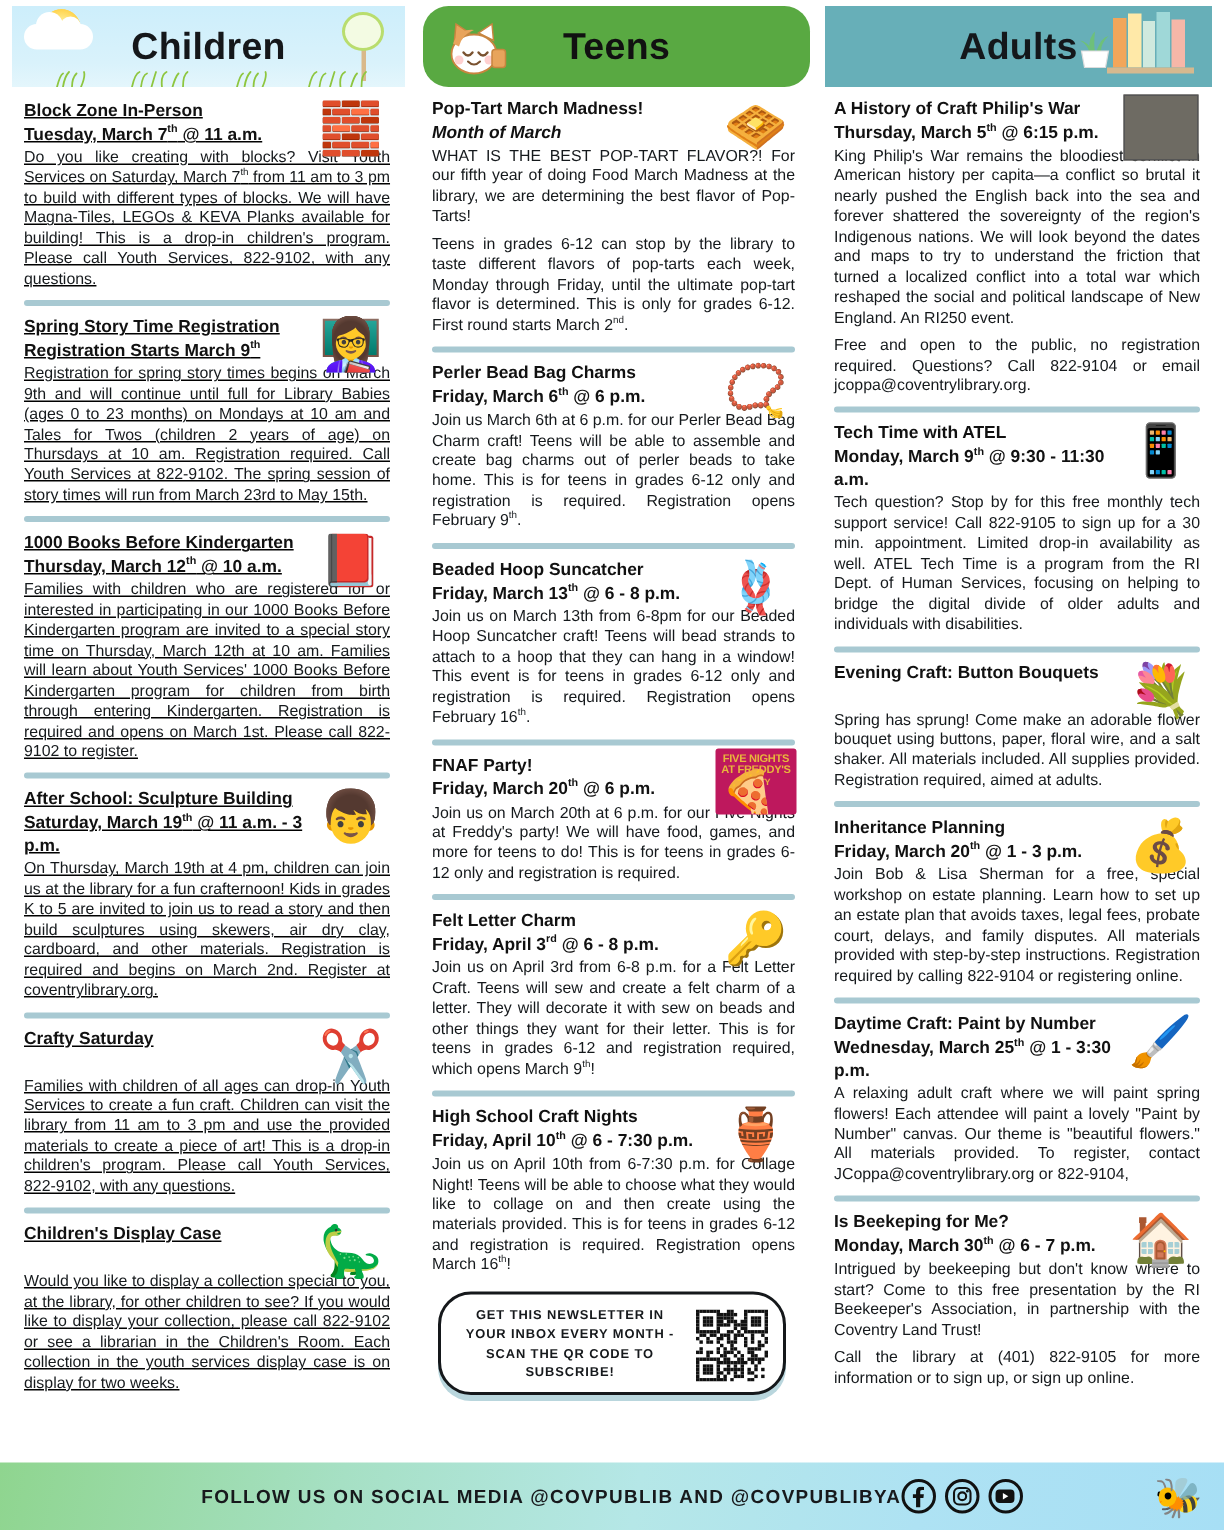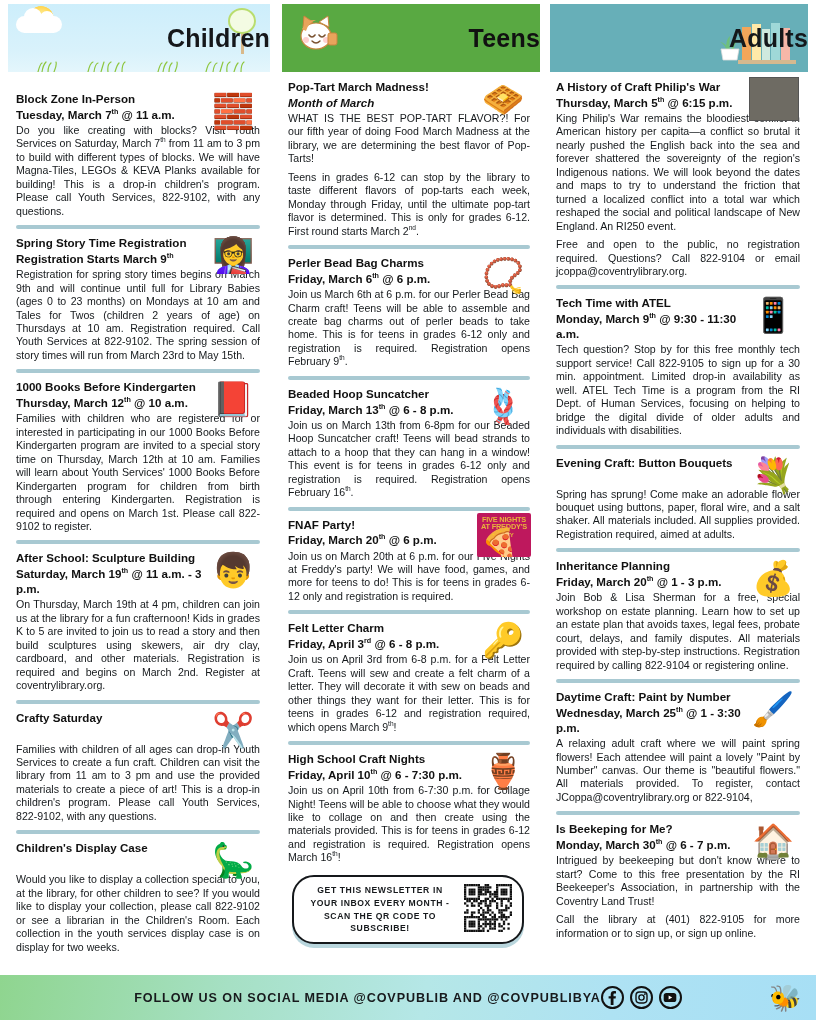--- a/index.html
+++ b/index.html
@@ -12,37 +12,37 @@
   .page { position: relative; width: 816px; height: 1020px; background: #fff; }
 
   
   .columns { display: flex; width: 816px; height: 975px; }
   .col { position: relative; }
   .col-children { width: 276px; padding: 0 0 0 0; }
   .col-teens    { width: 268px; }
   .col-adults   { width: 272px; }
 
   .col-inner { padding: 8px 14px 0 14px; }
-  .col-children .col-inner { padding: 20px 16px 0 16px; }
+  .col-children .col-inner { padding: 9px 16px 0 16px; text-decoration: underline; }
   .col-teens .col-inner    { padding: 8px 14px 0 12px; }
   .col-adults .col-inner   { padding: 8px 16px 0 12px; }
 
   
   .banner {
-    position: relative; height: 68px; overflow: hidden;
-    display: flex; align-items: center; justify-content: flex-end;
+    position: relative; height: 54px; overflow: hidden;
+    display: flex; align-items: center; justify-content: center;
   }
   .banner-title {
     font-size: 25px; font-weight: bold; color: #15171a; letter-spacing: .2px;
     position: relative; z-index: 5;
   }
   .banner-children {
     margin: 4px 6px 0 8px; background: linear-gradient(#cdeefb 0%, #d9f2fb 70%, #e4f6fc 100%);
   }
-  .banner-teens { margin: 4px 4px 0 6px; background: #59a942; }
+  .banner-teens { margin: 4px 4px 0 6px; background: #59a942; border-radius: 17px; }
   .banner-teens .banner-title { color: #111; }
   .banner-adults { margin: 4px 8px 0 6px; background: #67afb8; }
   .banner-adults .banner-title { color: #14181b; }
 
   
   .sun { position:absolute; left:20px; top:2px; width:26px; height:26px; border-radius:50%;
          background: radial-gradient(circle,#ffe680 40%, #ffd34d 70%, rgba(255,211,77,0) 72%); z-index:2;}
   .cloud { position:absolute; left:8px; top:12px; width:46px; height:17px; background:#fff;
            border-radius:12px; z-index:3; }
   .cloud:before{content:"";position:absolute;left:8px;top:-8px;width:18px;height:18px;background:#fff;border-radius:50%;}
@@ -98,21 +98,21 @@
   .photo-fnaf .ft {
     position:absolute; top:3px; left:0; width:100%; text-align:center;
     color:#e8b53c; font-weight:bold; font-size:7.4px; line-height:1.06;
     font-family:"Liberation Sans", sans-serif; letter-spacing:-.2px;
   }
   .photo-fnaf .fp { position:absolute; bottom:-2px; left:4px; font-size:30px; line-height:1; }
 
   
   .qr-box {
     margin: 10px 6px 0 4px; border: 2.4px solid #15181b; border-radius: 22px;
-    background: #fff; padding: 7px 10px; display: flex; align-items: flex-start; gap: 8px;
+    background: #fff; padding: 7px 10px; display: flex; align-items: flex-end; gap: 8px;
     box-shadow: 0 4px 0 0 #b9d6dd;
   }
   .qr-text { flex: 1; text-align: center; font-size: 8.6px; font-weight: bold;
              letter-spacing: .6px; line-height: 1.5; color: #16191c; }
   .qr-img { width: 48px; height: 48px; flex: 0 0 48px; }
 
   
   .footer {
     position: absolute; left: 0; bottom: 0; width: 816px; height: 45px;
     background: linear-gradient(100deg,#8fd58f 0%, #a6e0c4 28%, #b5e7e7 52%, #aee2f3 75%, #a7dff5 100%);

